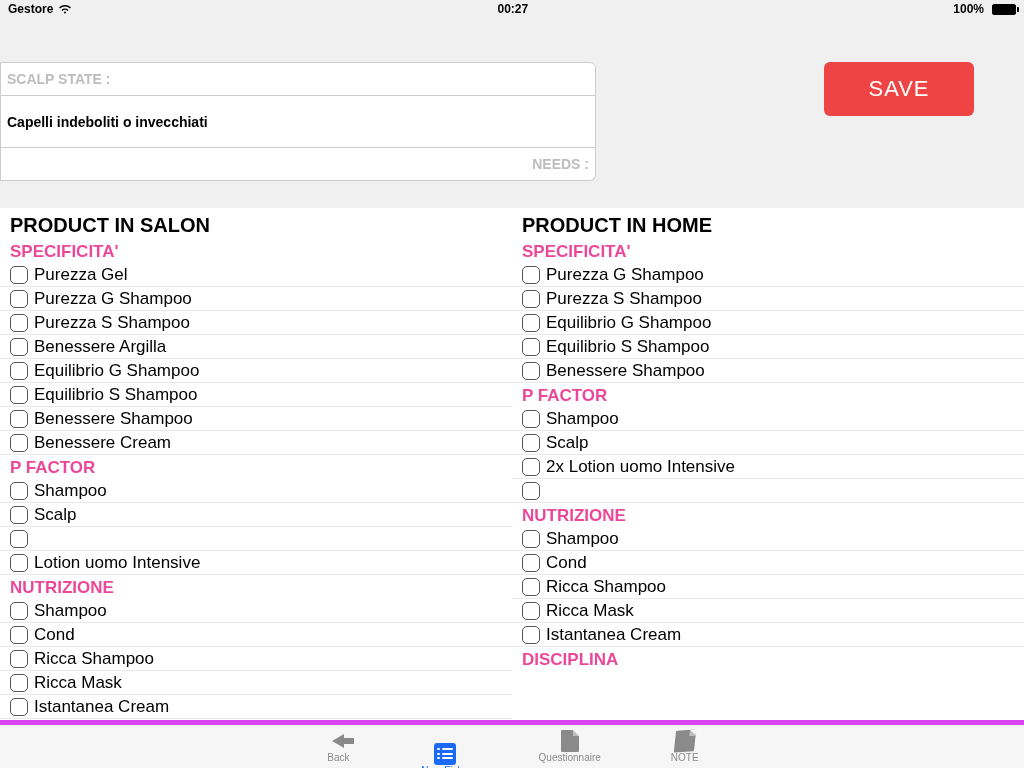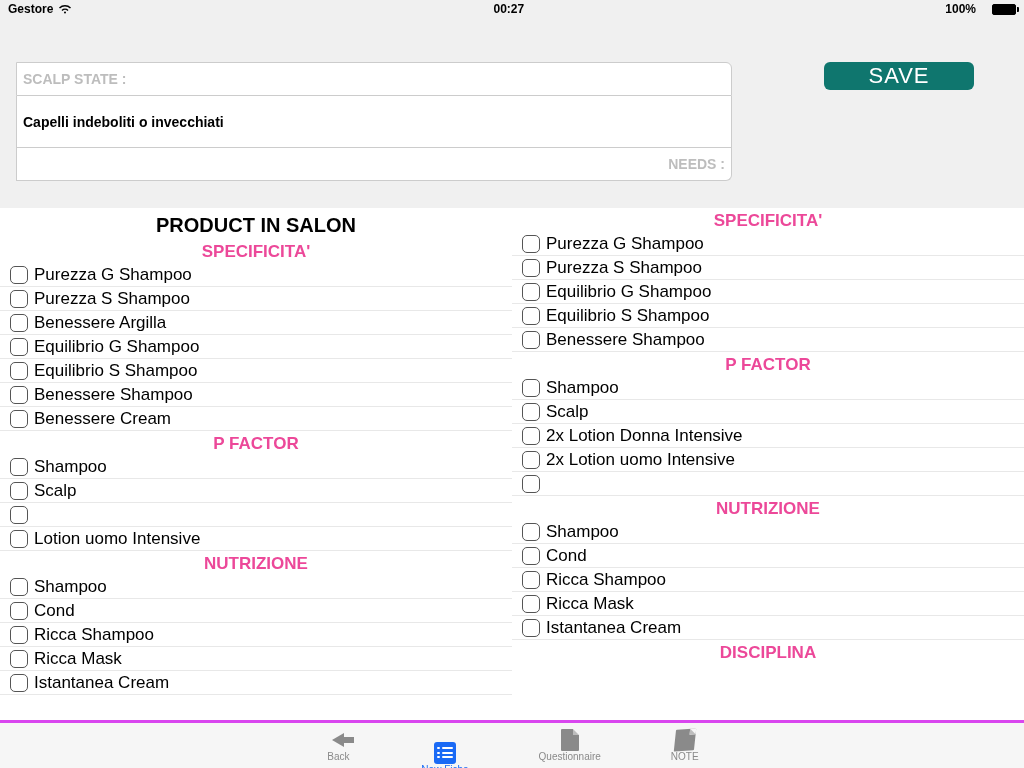--- a/index.html
+++ b/index.html
@@ -1,43 +1,43 @@
 <!DOCTYPE html>
 <html><head>
 <meta charset="utf-8">
 <style>
   * { box-sizing: border-box; margin: 0; padding: 0; }
   html, body { width: 1024px; height: 768px; font-family: -apple-system, "Helvetica Neue", Helvetica, Arial, sans-serif; background: #f0f0f0; overflow: hidden; }
   .status-bar { height: 18px; display: flex; align-items: center; justify-content: space-between; padding: 0 8px; font-size: 12px; font-weight: 600; color: #000; }
   .status-left { display: flex; align-items: center; gap: 5px; }
-  .status-right { display: flex; align-items: center; gap: 16px; }
+  .status-right { display: flex; align-items: center; gap: 8px; }
   .wifi-icon { width: 14px; height: 10px; }
   .battery-icon { width: 24px; height: 11px; border: 1.5px solid #000; border-radius: 2px; position: relative; background: #000; }
   .battery-icon::after { content: ""; position: absolute; right: -4px; top: 2px; width: 2px; height: 5px; background: #000; border-radius: 0 1px 1px 0; }
 
   .top-area { position: relative; height: 56px; }
-  .save-btn { position: absolute; right: 50px; top: 44px; width: 150px; height: 28px; background: #0f766e; color: #fff; font-size: 22px; border: none; border-radius: 6px; letter-spacing: 1px; }
-
-  .fields { position: absolute; left: 16px; top: 62px; width: 716px; }
+  .save-btn { position: absolute; right: 50px; top: 44px; width: 150px; height: 54px; background: #ef4444; color: #fff; font-size: 22px; border: none; border-radius: 6px; letter-spacing: 1px; }
+
+  .fields { position: absolute; left: 0; top: 62px; width: 596px; }
   .field { border: 1px solid #ccc; background: #fff; padding: 8px 6px; font-size: 14px; }
   .field.label { color: #bdbdbd; font-weight: 600; }
   .field.value { color: #000; font-weight: 700; height: 52px; display:flex; align-items:center; }
   .field + .field { border-top: none; text-align: right; }
   .field:first-child { border-top-right-radius: 6px; }
   .field.last { border-bottom-right-radius: 6px; }
 
-  .columns { position: absolute; top: 208px; left: 0; right: 0; bottom: 48px; display: flex; background: #fff; text-align: center; }
+  .columns { position: absolute; top: 208px; left: 0; right: 0; bottom: 48px; display: flex; background: #fff; }
   .col { flex: 1; overflow: hidden; }
   .col-title { font-size: 20px; font-weight: 700; color: #000; padding: 6px 10px 2px 10px; }
   .group-header { font-size: 17px; font-weight: 600; color: #ec4899; padding: 2px 10px 0 10px; line-height: 22px; }
   .row { display: flex; align-items: center; gap: 6px; padding: 0 10px; height: 24px; border-bottom: 1px solid #e8e8e8; }
   .cbx { width: 18px; height: 18px; border: 1.5px solid #555; border-radius: 5px; flex-shrink: 0; }
   .row-label { font-size: 17px; color: #000; }
 
-  .tabbar { position: absolute; bottom: 0; left: 0; right: 0; height: 48px; background: #f6f6f6; border-top: 3px solid #d946ef; display: flex; justify-content: center; gap: 70px; align-items: center; }
+  .tabbar { position: absolute; bottom: 0; left: 0; right: 0; height: 48px; background: #f6f6f6; border-top: 5px solid #d946ef; display: flex; justify-content: center; gap: 70px; align-items: center; }
   .tab { display: flex; flex-direction: column; align-items: center; font-size: 10px; color: #8a8a8a; gap: 0; }
   .tab.active { color: #1a6af5; margin-top: 25px; }
   .tab-icon { width: 26px; height: 22px; display: flex; align-items: center; justify-content: center; }
   .arrow-left { width: 0; height: 0; border-top: 7px solid transparent; border-bottom: 7px solid transparent; border-right: 12px solid #8a8a8a; position: relative; }
   .arrow-left::after { content: ""; position: absolute; left: 12px; top: -3px; width: 10px; height: 6px; background: #8a8a8a; }
   .list-icon { width: 22px; height: 22px; background: #1a6af5; border-radius: 3px; display: flex; flex-direction: column; justify-content: space-evenly; padding: 3px; }
   .list-icon span { height: 2px; background: #fff; border-radius: 1px; position: relative; margin-left: 5px; }
   .list-icon span::before { content:""; position:absolute; left:-5px; top:0; width:3px; height:2px; background:#fff; border-radius:1px; }
   .doc-icon { width: 18px; height: 22px; background: #8a8a8a; border-radius: 1px; position: relative; }
   .doc-icon::before { content:""; position:absolute; right:0; top:0; width:6px; height:6px; background:#f6f6f6; }
@@ -73,20 +73,24 @@
   <div class="field label last">NEEDS :</div>
 </div>
 
 <div class="columns">
   <div class="col">
     <div class="col-title">PRODUCT IN SALON</div>
     <div id="salon-list">
         <div class="group-header">SPECIFICITA'</div>
         <div class="row">
           <div class="cbx"></div>
+          <div class="row-label">Purezza Gel</div>
+        </div>
+        <div class="row">
+          <div class="cbx"></div>
           <div class="row-label">Purezza G Shampoo</div>
         </div>
         <div class="row">
           <div class="cbx"></div>
           <div class="row-label">Purezza S Shampoo</div>
         </div>
         <div class="row">
           <div class="cbx"></div>
           <div class="row-label">Benessere Argilla</div>
         </div>
@@ -139,20 +143,21 @@
           <div class="cbx"></div>
           <div class="row-label">Ricca Mask</div>
         </div>
         <div class="row">
           <div class="cbx"></div>
           <div class="row-label">Istantanea Cream</div>
         </div>
       </div>
   </div>
   <div class="col">
+    <div class="col-title">PRODUCT IN HOME</div>
     <div id="home-list">
         <div class="group-header">SPECIFICITA'</div>
         <div class="row">
           <div class="cbx"></div>
           <div class="row-label">Purezza G Shampoo</div>
         </div>
         <div class="row">
           <div class="cbx"></div>
           <div class="row-label">Purezza S Shampoo</div>
         </div>
@@ -169,24 +174,20 @@
           <div class="row-label">Benessere Shampoo</div>
         </div>
         <div class="group-header">P FACTOR</div>
         <div class="row">
           <div class="cbx"></div>
           <div class="row-label">Shampoo</div>
         </div>
         <div class="row">
           <div class="cbx"></div>
           <div class="row-label">Scalp</div>
-        </div>
-        <div class="row">
-          <div class="cbx"></div>
-          <div class="row-label">2x Lotion Donna Intensive</div>
         </div>
         <div class="row">
           <div class="cbx"></div>
           <div class="row-label">2x Lotion uomo Intensive</div>
         </div>
         <div class="row">
           <div class="cbx"></div>
         </div>
         <div class="group-header">NUTRIZIONE</div>
         <div class="row">

